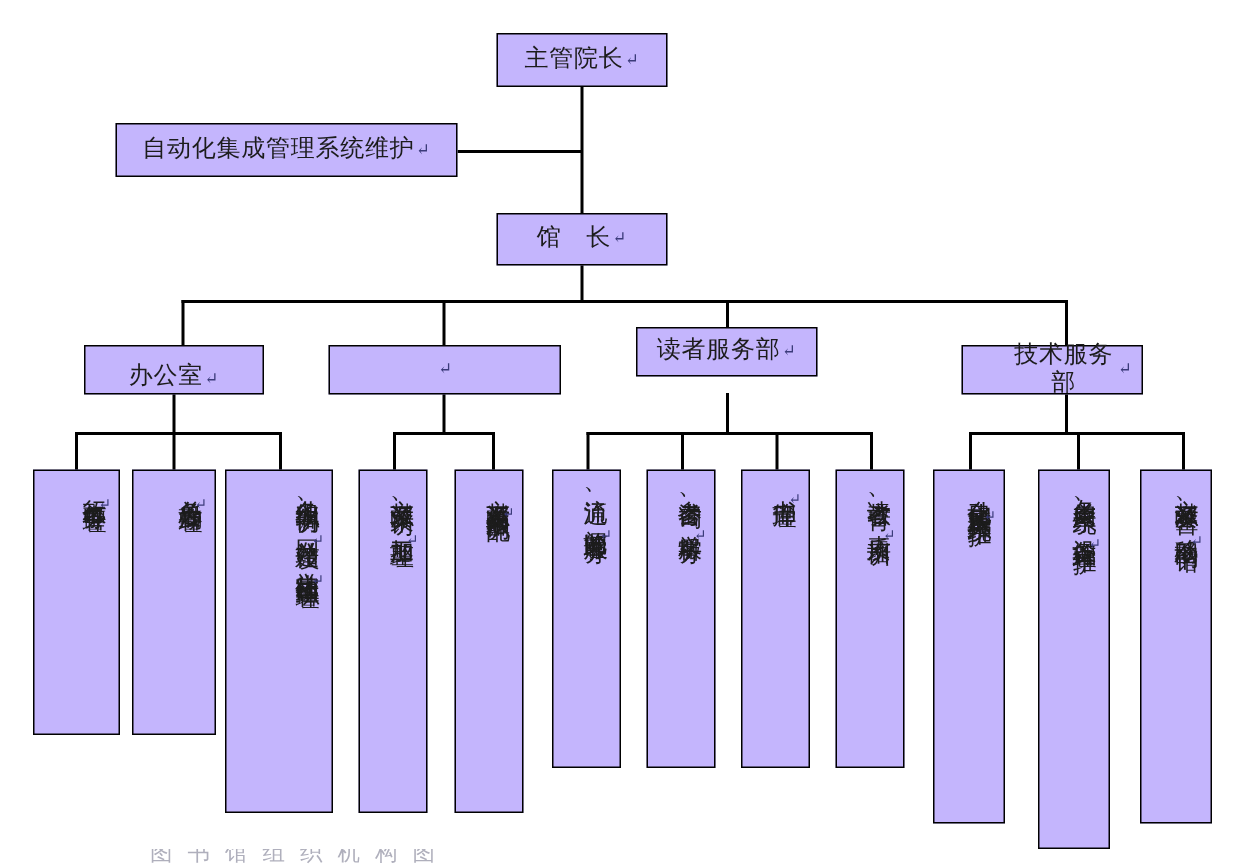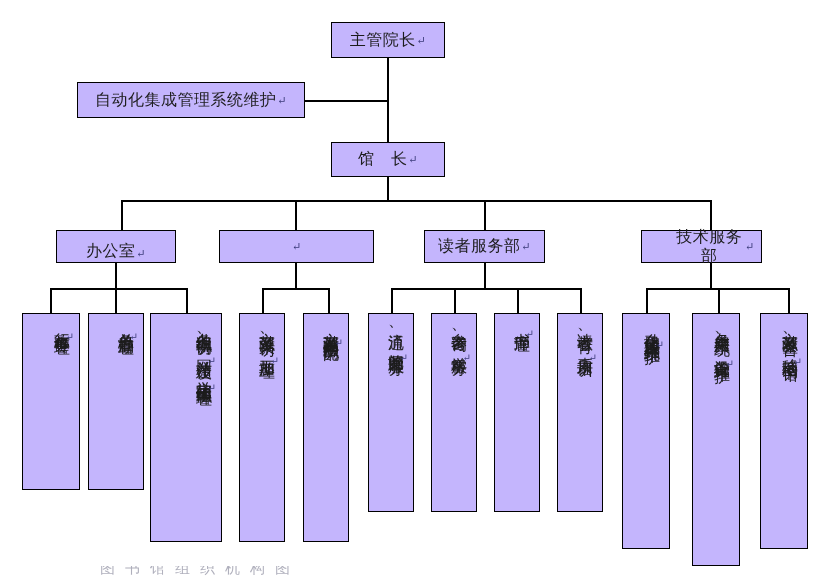--- a/index.html
+++ b/index.html
@@ -156,21 +156,21 @@
 
   <div class="box h" style="left:56px; top:230px; width:120px; height:33px;align-items:flex-end;">
     <span>办公室</span>
       <span class="pilcrow">↵</span>
   </div>
 
   <div class="box h" style="left:219px; top:230px; width:155px; height:33px;">
       <span class="pilcrow">↵</span>
   </div>
 
-  <div class="box h" style="left:424px; top:230px; width:121px; height:33px;">
+  <div class="box h" style="left:424px; top:218px; width:121px; height:33px;">
     <span>读者服务部</span>
       <span class="pilcrow">↵</span>
   </div>
 
   <div class="box h" style="left:641px; top:230px; width:121px; height:33px;padding-left:32px;">
     <span>技术服务部</span>
       <span class="pilcrow">↵</span>
   </div>
 
   <div class="box v" style="left:22px; top:313px; width:58px; height:177px;">

